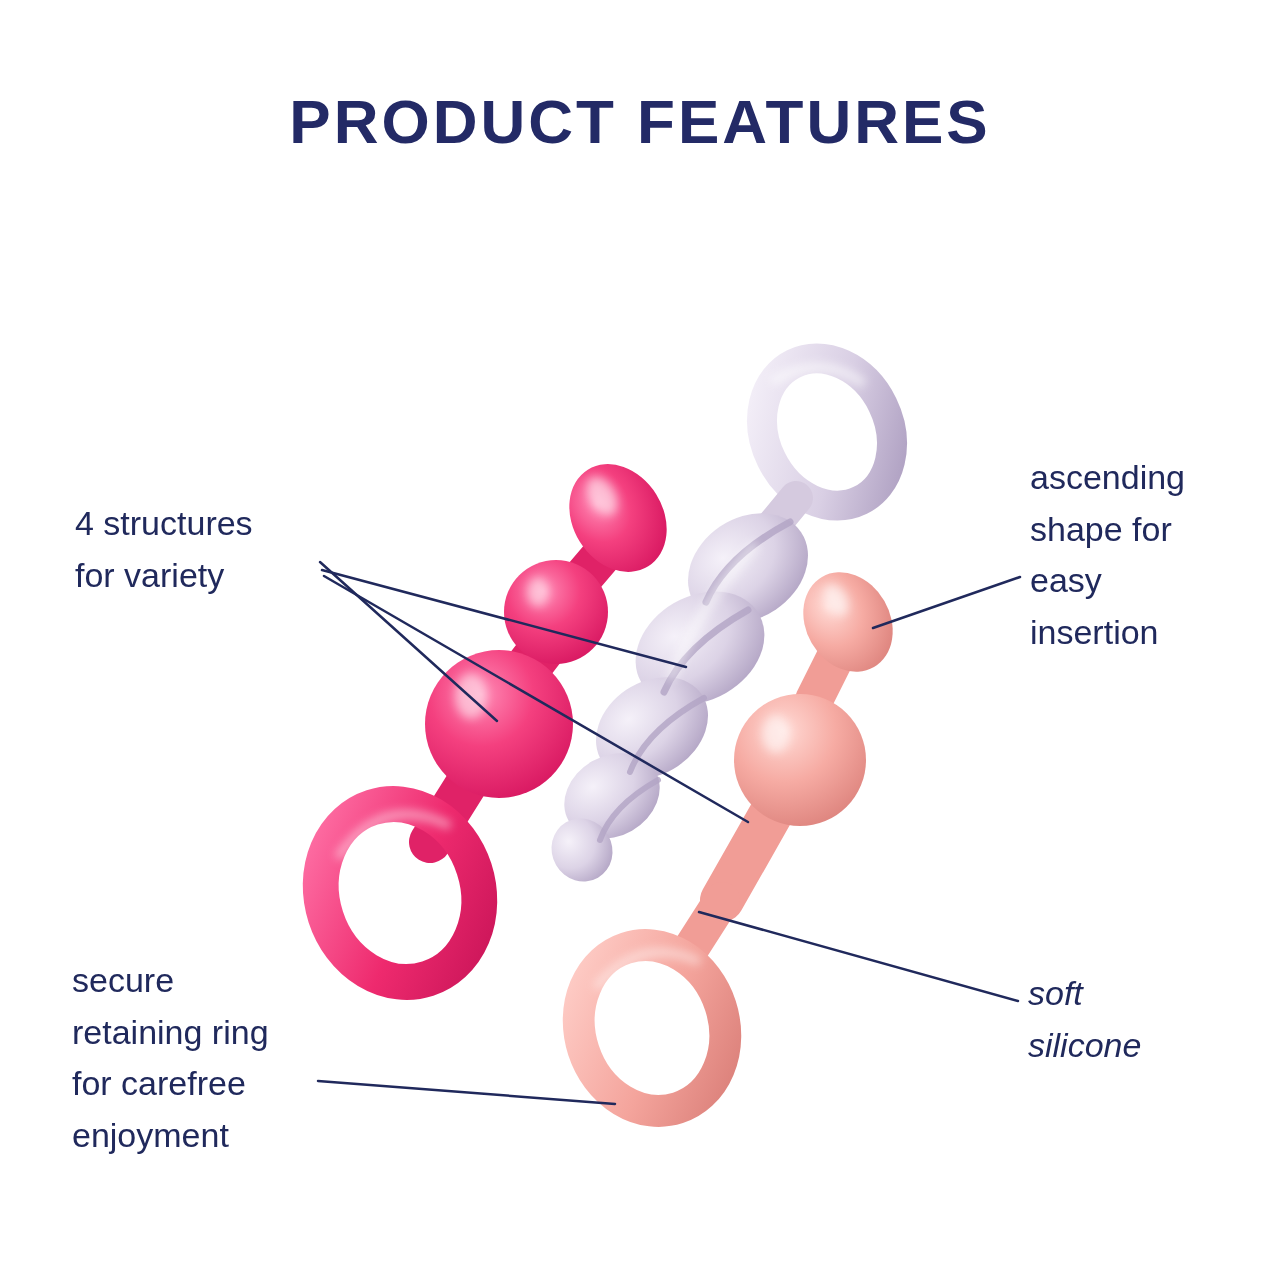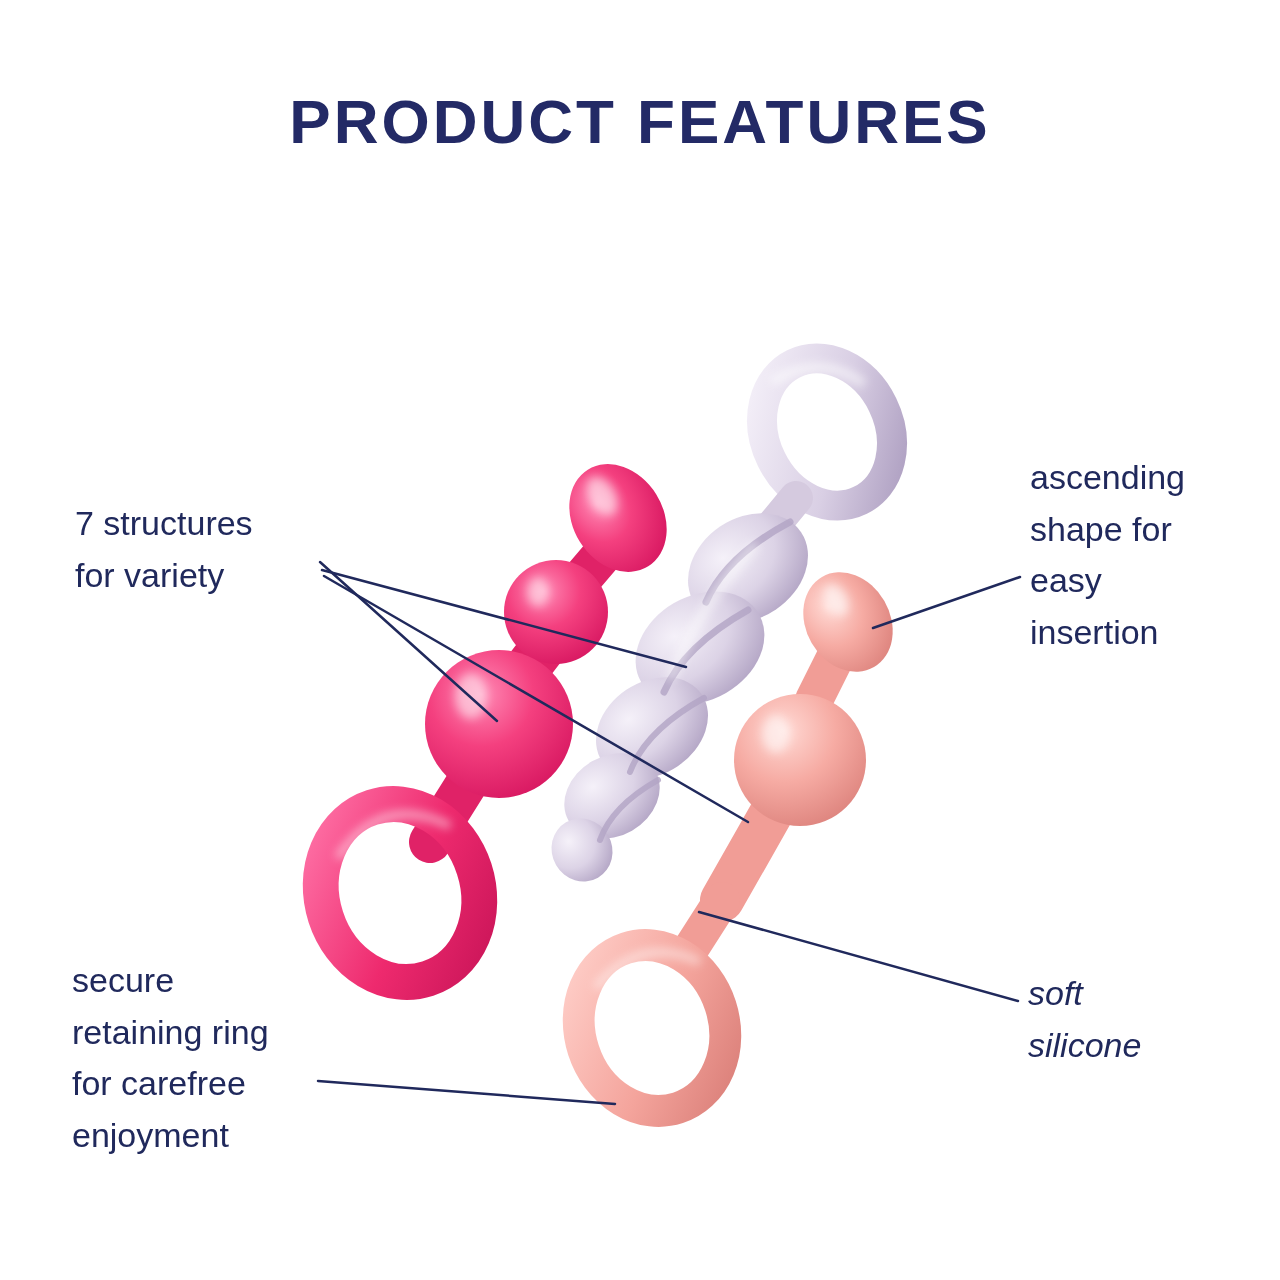--- a/index.html
+++ b/index.html
@@ -109,21 +109,21 @@
     <g stroke="#20295c" stroke-width="2.5" stroke-linecap="round">
       <line x1="320" y1="562" x2="497" y2="721"></line>
       <line x1="322" y1="570" x2="686" y2="667"></line>
       <line x1="324" y1="576" x2="748" y2="822"></line>
       <line x1="1020" y1="577" x2="873" y2="628"></line>
       <line x1="318" y1="1081" x2="615" y2="1104"></line>
       <line x1="1018" y1="1001" x2="699" y2="912"></line>
     </g>
   </svg>
 
-  <div class="note" id="note-structures">7 structures
+  <div class="note" id="note-structures">4 structures
 for variety</div>
   <div class="note" id="note-ascending">ascending
 shape for
 easy
 insertion</div>
   <div class="note" id="note-retaining">secure
 retaining ring
 for carefree
 enjoyment</div>
   <div class="note" id="note-silicone">soft

